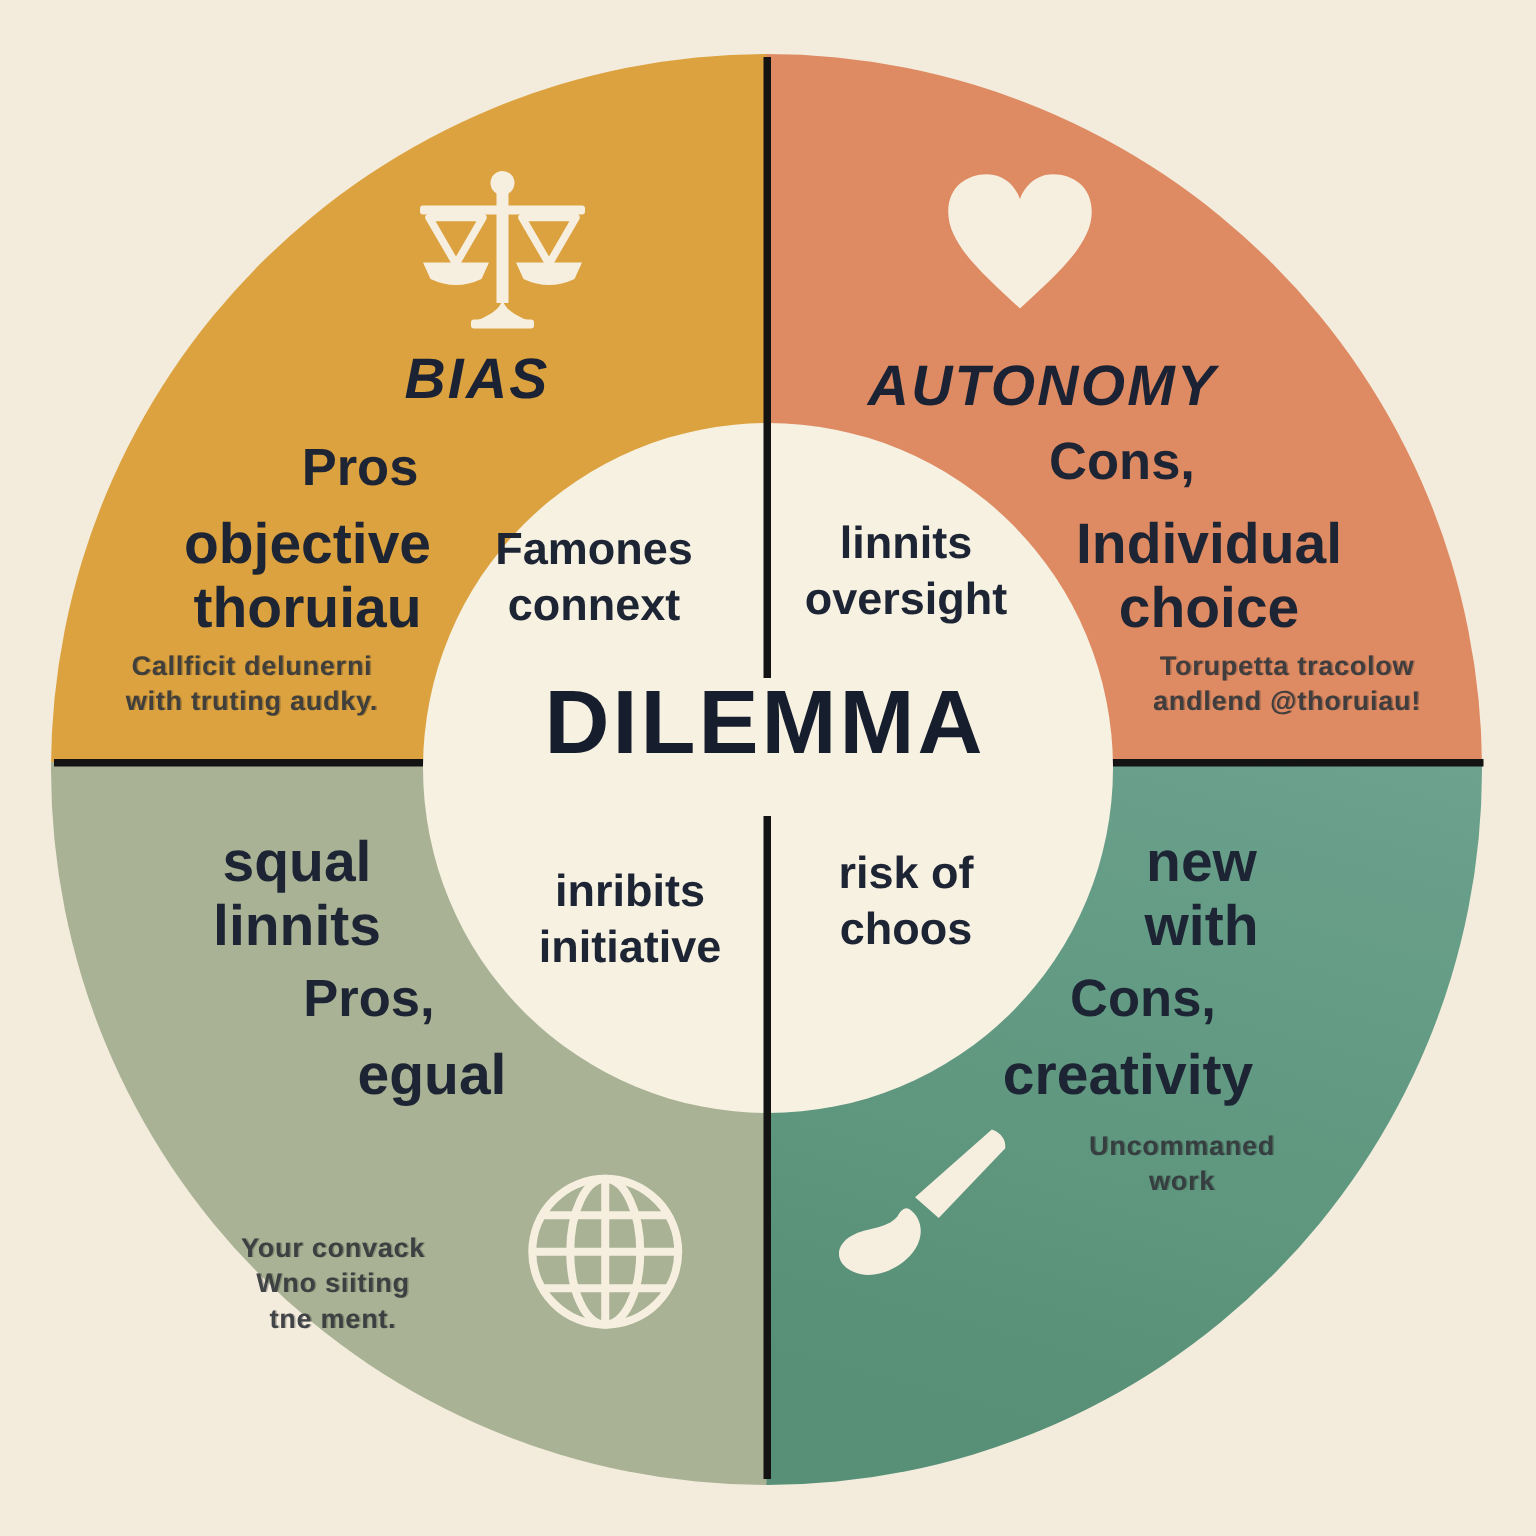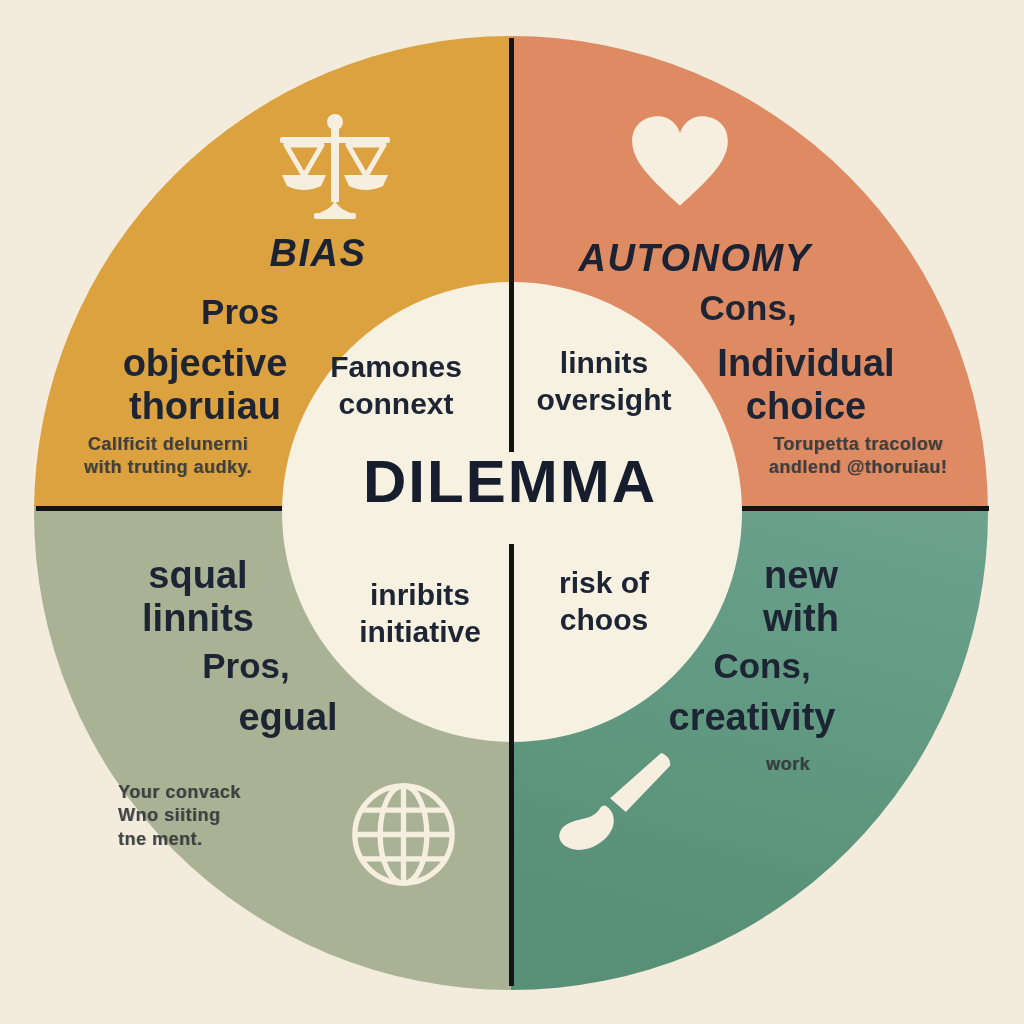--- a/index.html
+++ b/index.html
@@ -32,21 +32,21 @@
 
   .t{position:absolute;transform:translateX(-50%);text-align:center;
      line-height:1.12;white-space:nowrap;font-weight:bold;}
   .h1{font-size:38px;letter-spacing:1.5px;color:#1A2233;font-style:italic;}
   .label{font-size:35px;}
   .phrase{font-size:38px;}
   .note{font-size:30px;line-height:1.22;}
   .dilemma{font-size:60px;letter-spacing:2px;color:#161D2C;line-height:1;}
   .fine{font-size:18px;line-height:1.3;color:#33373B;opacity:.92;
         letter-spacing:.5px;text-shadow:1px 0 0 rgba(30,30,30,.3);}
-  .fine-right{transform:none;text-align:left;}
+  .fine-right{transform:none;text-align:center;margin-top:40px;}
   .icon{position:absolute;}
   .icon-fill{fill:var(--c-icon_cream,#F6EFDF);}
   .icon-stroke{stroke:var(--c-icon_cream,#F6EFDF);fill:none;}
 </style>
 </head>
 <body>
 
 <div class="stage">
 
   <div class="big-circle">
@@ -141,20 +141,21 @@
     <line class="icon-stroke" x1="12" y1="80" x2="98" y2="80" stroke-width="5.5"></line>
   </svg>
 
   <div class="t phrase" style="left:801px;top:554px">
     <div>new</div>
     <div>with</div>
   </div>
   <div class="t label" style="left:762px;top:646px">Cons,</div>
   <div class="t phrase" style="left:752px;top:696px">creativity</div>
   <div class="t fine" style="left:788px;top:753px">
+    <div>Uncommaned</div>
     <div>work</div>
   </div>
   <svg class="icon" style="left:550px;top:750px" width="128" height="118" viewBox="0 0 130 120">
     <path class="icon-fill" d="M113,3 C119,5 123,10 122,16 L77,63 L61,49 Z"></path>
     <path class="icon-fill" d="M57,57 C66,63 68,76 59,87 C50,98 32,106 18,99
              C6,93 7,81 18,75 C29,69 41,71 49,62 C51,58 54,55 57,57 Z"></path>
   </svg>
 
 </div>
 

